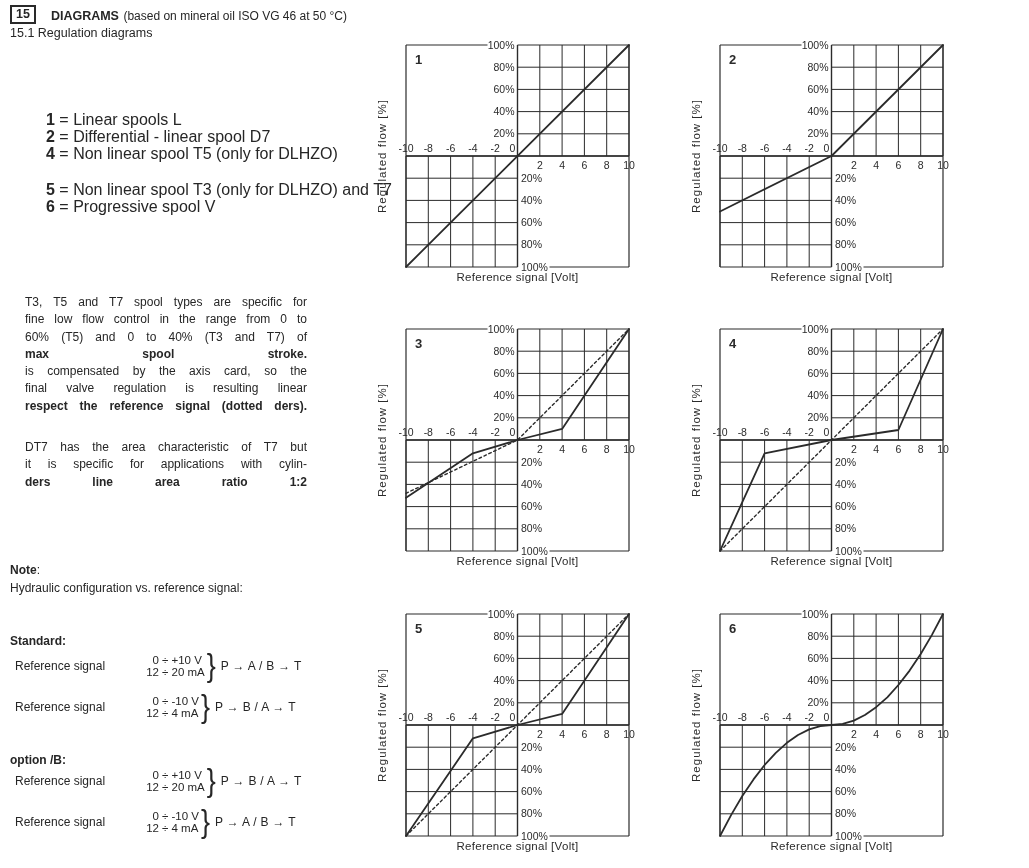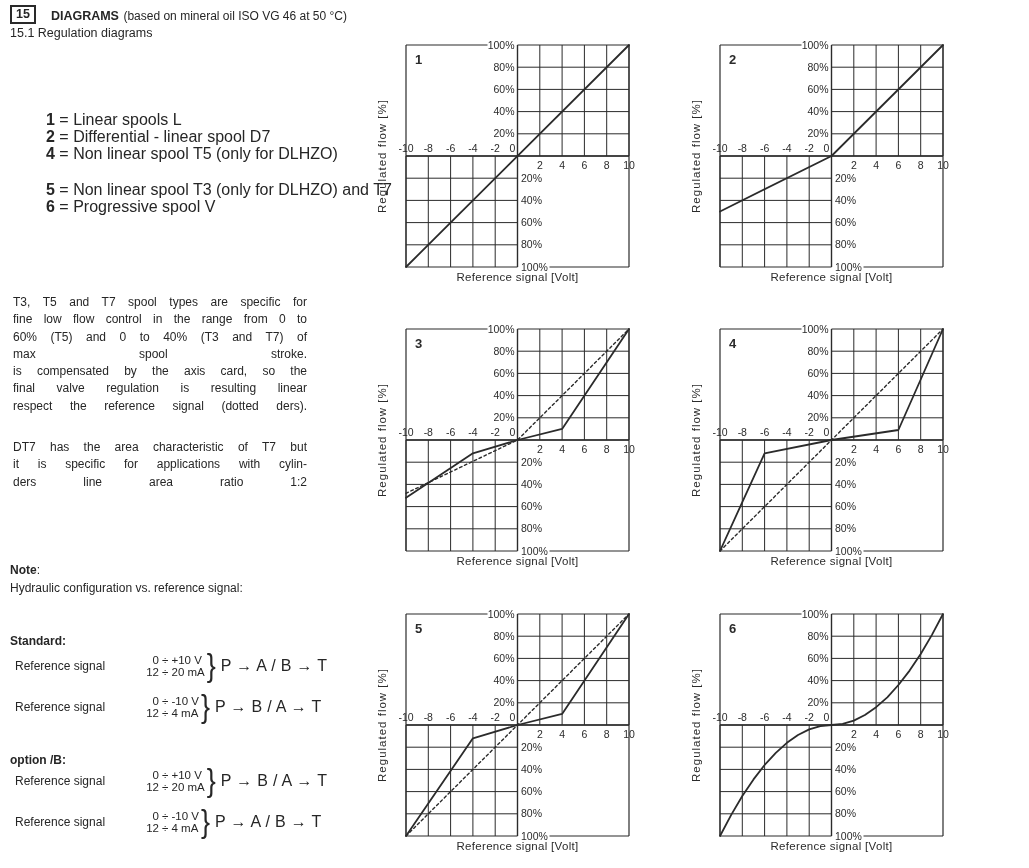--- a/index.html
+++ b/index.html
@@ -10,31 +10,31 @@
   .secnum{border:2px solid #2a2a2a;padding:0px 4px;font-weight:bold;font-size:12.5px;line-height:15px;}
   .sectitle{font-weight:bold;font-size:12.5px;}
   .secsub{font-size:12px;}
   .h2{position:absolute;left:10px;top:26px;font-weight:normal;font-size:12.5px;}
   
   .legend{position:absolute;left:46px;top:74px;font-size:16px;line-height:17px;margin-top:37px;}
   .legend .gap{margin-top:19px;}
   .legend b{font-weight:bold;}
   
   .para{position:absolute;left:13px;width:294px;font-size:12px;line-height:17.3px;}
-  .jl{text-align:justify;text-align-last:justify;}
-  .jlast{text-align:center;}
+  .jl{text-align:justify;text-align-last:justify;margin-left:12px;}
+  .jlast{text-align:center;font-weight:bold;}
   
   .noteblk{position:absolute;left:10px;top:561px;font-size:12px;line-height:18px;}
   .bheading{position:absolute;left:10px;font-size:12px;font-weight:bold;}
   .sigrow{position:absolute;left:10px;height:30px;display:flex;align-items:center;font-size:12px;}
   .sigrow .lbl{width:128px;margin-left:5px;}
   .stack{display:grid;grid-template-columns:16px auto;column-gap:3px;font-size:11.5px;line-height:12.5px;}
   .stack .n{text-align:right;}
   .brace{font-size:27px;font-weight:400;transform:scaleY(1.15);margin:0 5px 0 2px;}
-  .resut{font-size:16px;letter-spacing:0.3px;text-align:right;}
+  .resut{font-size:12px;letter-spacing:0.3px;text-align:right;}
   
   .chartcell{position:absolute;width:310px;height:248px;margin:0;padding:0;}
   svg{display:block;}
 </style>
 </head>
 <body>
 
 <div class="page">
 
   <div class="hdr">

